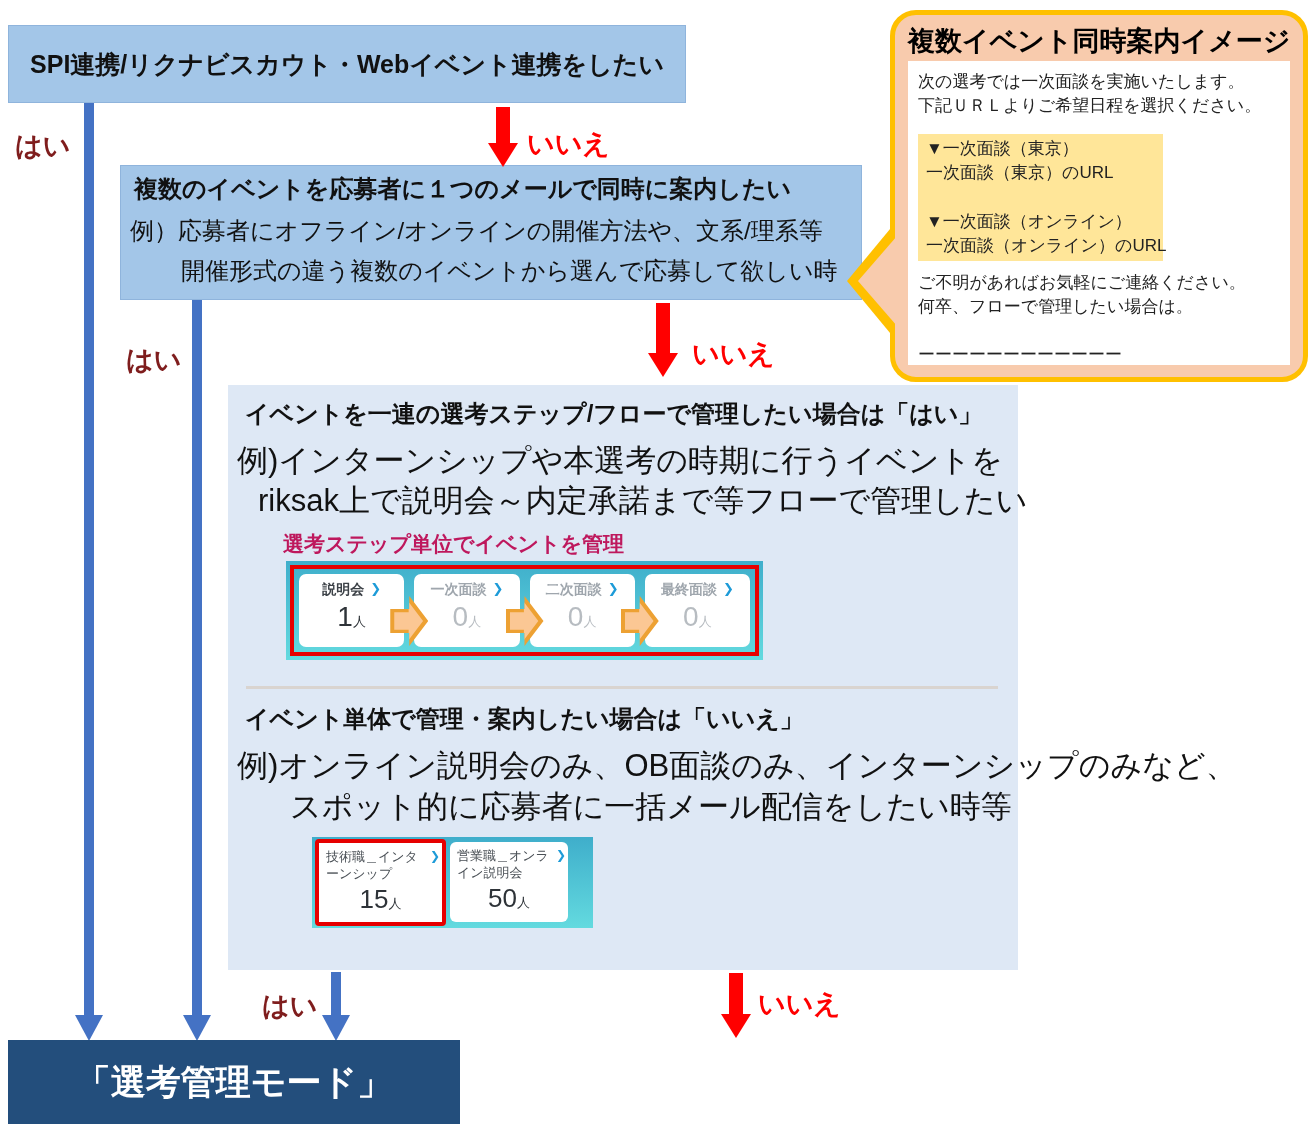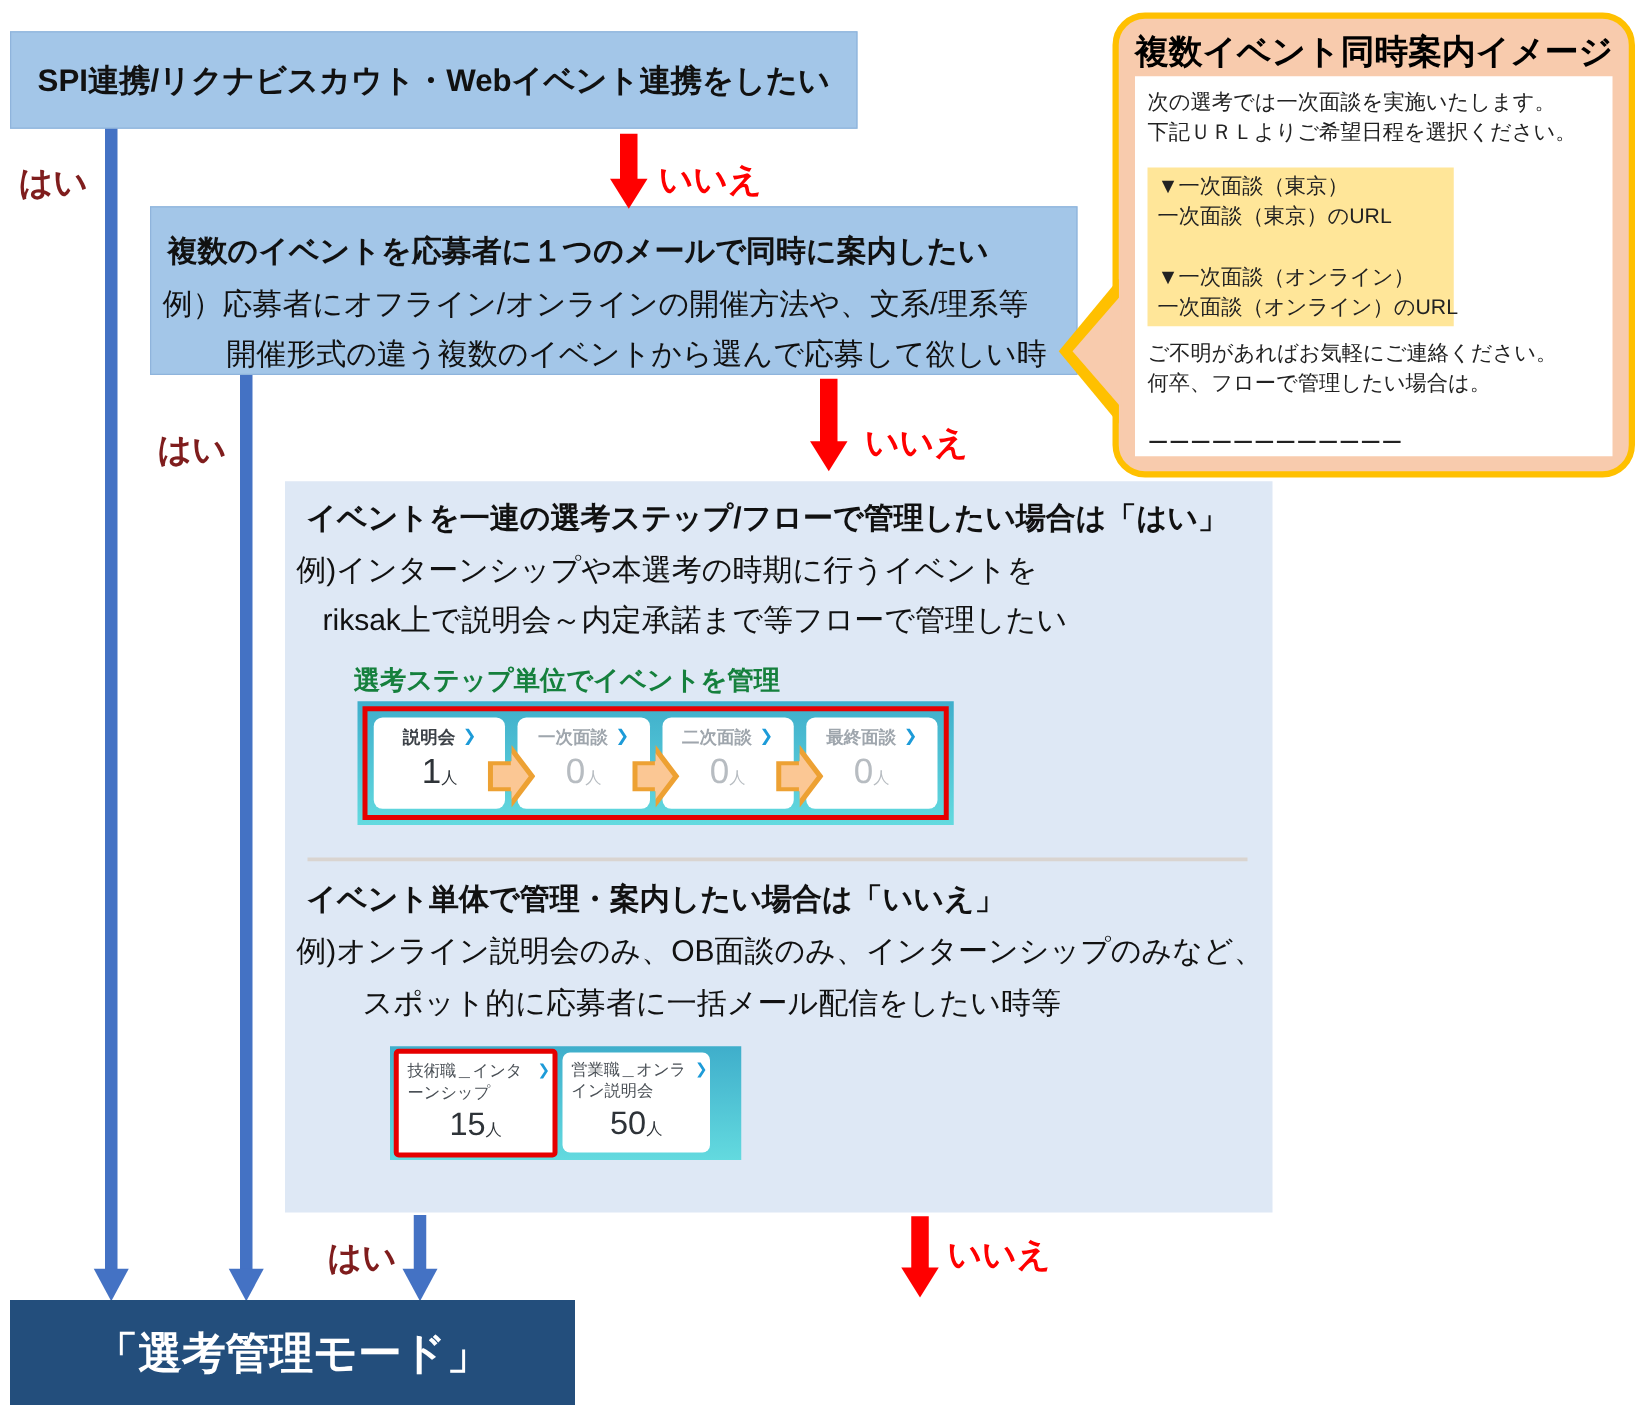--- a/index.html
+++ b/index.html
@@ -5,31 +5,31 @@
   html,body{margin:0;padding:0;background:#fff;}
   .page{
     position:relative;width:1310px;height:1125px;background:#fff;overflow:hidden;
     font-family:"Liberation Sans","DejaVu Sans",sans-serif;color:#111;
   }
   
   .qbox{position:absolute;background:#A3C6E8;border:1px solid #8FB4DC;box-sizing:border-box;}
   .box1{left:8px;top:25px;width:678px;height:78px;display:flex;align-items:center;justify-content:center;
         font-weight:bold;font-size:25px;}
   .box2{left:120px;top:165px;width:742px;height:135px;font-size:24px;}
-  .box2 .b2t{font-weight:bold;margin:19px 0 0 13px;}
+  .box2 .b2t{font-weight:bold;margin:7px 0 0 13px;}
   .box2 .b2l1{margin:10px 0 0 9px;}
   .box2 .b2l2{margin:8px 0 0 60px;}
   
   .box3{position:absolute;left:228px;top:385px;width:790px;height:585px;background:#DEE8F5;}
   .box3 .sect-title{position:absolute;font-weight:bold;font-size:24px;white-space:nowrap;}
-  .box3 .sect-line{position:absolute;font-size:24px;white-space:nowrap;}
+  .box3 .sect-line{position:absolute;font-size:31px;white-space:nowrap;}
   .s1t{left:17px;top:13px;}
   .s1l1{left:9px;top:55px;}
   .s1l2{left:30px;top:95px;}
-  .cap{position:absolute;color:#15803d;font-weight:bold;font-size:21px;white-space:nowrap;}
+  .cap{position:absolute;color:#be185d;font-weight:bold;font-size:21px;white-space:nowrap;}
   .cap1{left:55px;top:145px;}
   .cap2{left:103px;top:450px;}
   .hr{position:absolute;left:18px;top:301px;width:752px;height:3px;background:#D9D4D0;}
   .s2t{left:17px;top:318px;}
   .s2l1{left:9px;top:360px;}
   .s2l2{left:62px;top:401px;}
   
   .panel1{position:absolute;left:58px;top:176px;width:477px;height:99px;
           background:linear-gradient(#3FAECB,#63DADF);padding:4px;box-sizing:border-box;}
   .red-frame{border:4px solid #E60000;width:100%;height:100%;box-sizing:border-box;

